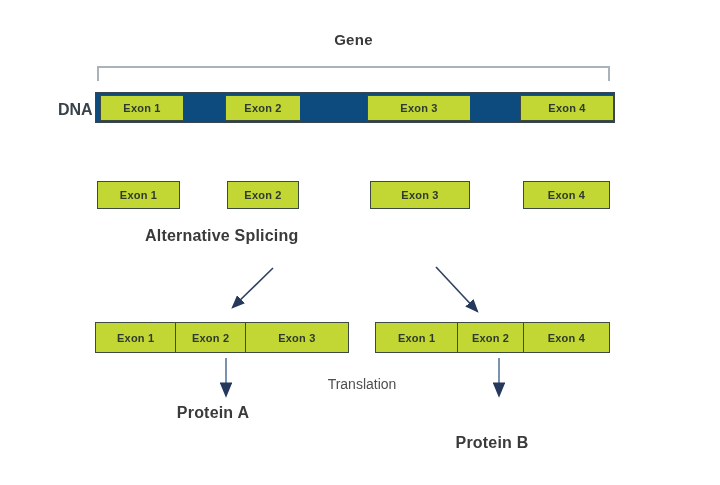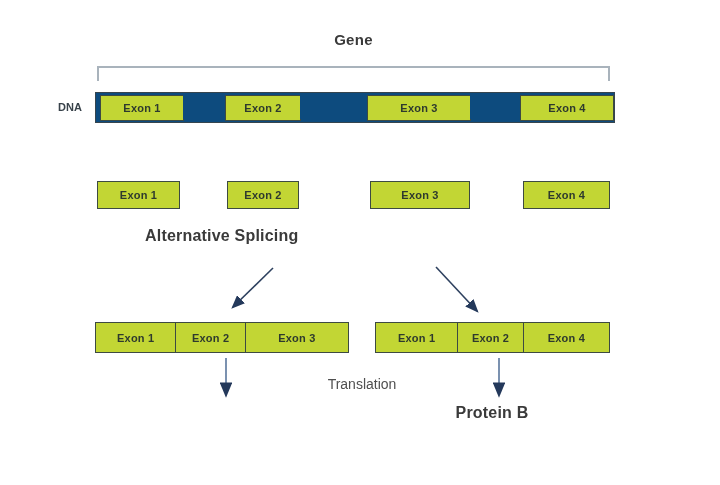--- a/index.html
+++ b/index.html
@@ -14,21 +14,21 @@
     left:97px;top:31px;width:513px;text-align:center;
     font-size:15px;font-weight:bold;letter-spacing:.3px;
   }
   .bracket{
     left:97px;top:66px;width:509px;height:13px;
     border-top:2px solid var(--bracket,#a9b3bc);
     border-left:2px solid var(--bracket,#a9b3bc);
     border-right:2px solid var(--bracket,#a9b3bc);
   }
   .dna-label{
-    left:58px;top:101px;width:34px;font-size:11px;font-weight:bold;color:#38424a;
+    left:58px;top:101px;width:34px;font-size:16px;font-weight:bold;color:#38424a;
   }
   .dna-bar{
     left:95px;top:92px;width:520px;height:31px;
     background:var(--intron-fill,#0d4b7e);
     border:1px solid #36454e;box-sizing:border-box;
   }
   .exon{
     position:absolute;top:2px;height:24px;
     background:var(--exon-fill,#c2d634);
     border:1px solid var(--exon-border,#3d4a42);
@@ -68,21 +68,21 @@
   .tra-1{width:80px;} .tra-2{width:70px;} .tra-3{width:104px;}
   .trb-1{width:82px;} .trb-2{width:66px;} .trb-3{width:87px;}
   .translation{
     left:312px;top:376px;width:100px;text-align:center;
     font-size:14px;color:#4f4f4f;
   }
   .protein{
     top:404px;width:120px;text-align:center;
     font-size:16px;font-weight:bold;letter-spacing:.2px;
   }
-  .prot-a{left:153px;} .prot-b{left:432px;}
+  .prot-a{left:153px;} .prot-b{left:432px;margin-top:30px;}
   .arrow-layer{left:0;top:0;width:720px;height:485px;pointer-events:none;}
 </style>
 </head>
 <body>
 
 <div class="canvas">
 
   <div class="abs title">Gene</div>
 
   <div class="abs bracket"></div>
@@ -125,15 +125,16 @@
   </div>
 
   <div class="transcript tr-b">
     <div class="tr-seg trb-1">Exon 1</div>
     <div class="tr-seg trb-2">Exon 2</div>
     <div class="tr-seg trb-3">Exon 4</div>
   </div>
 
   <div class="abs translation">Translation</div>
 
+  <div class="abs protein prot-a">Protein A</div>
   <div class="abs protein prot-b">Protein B</div>
 
 </div>
 
 </body></html>

